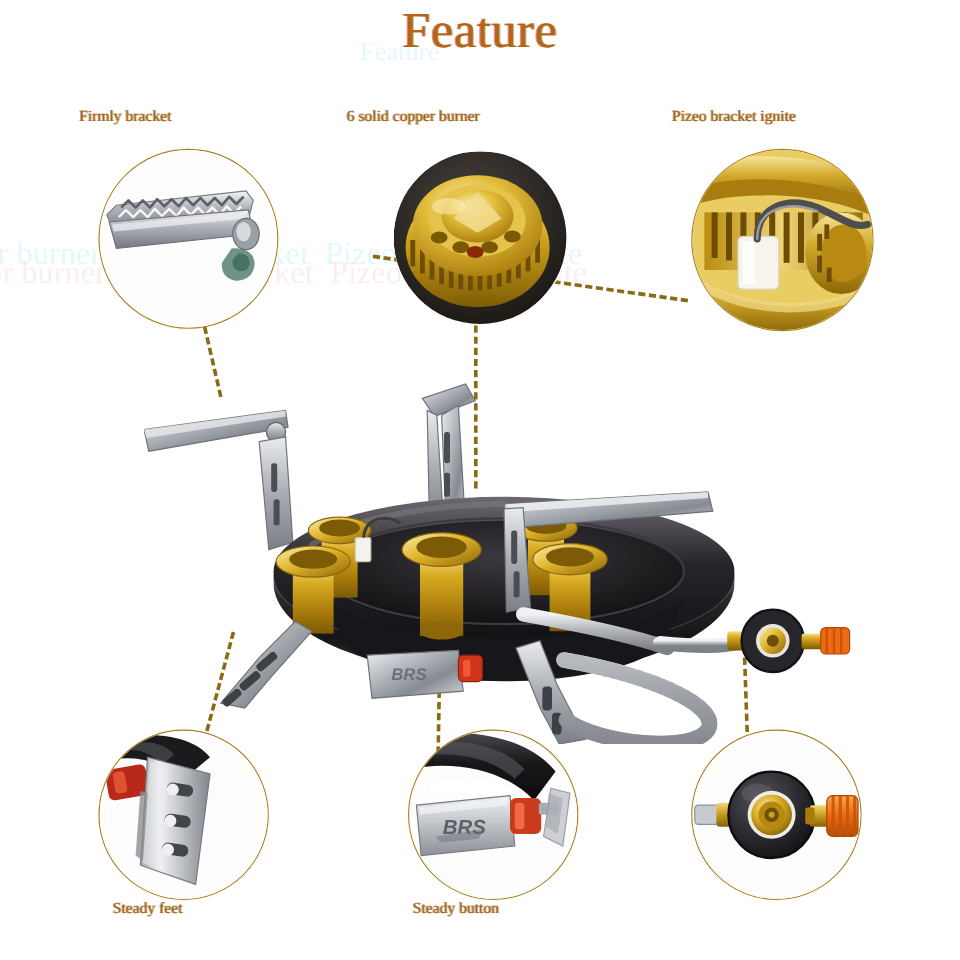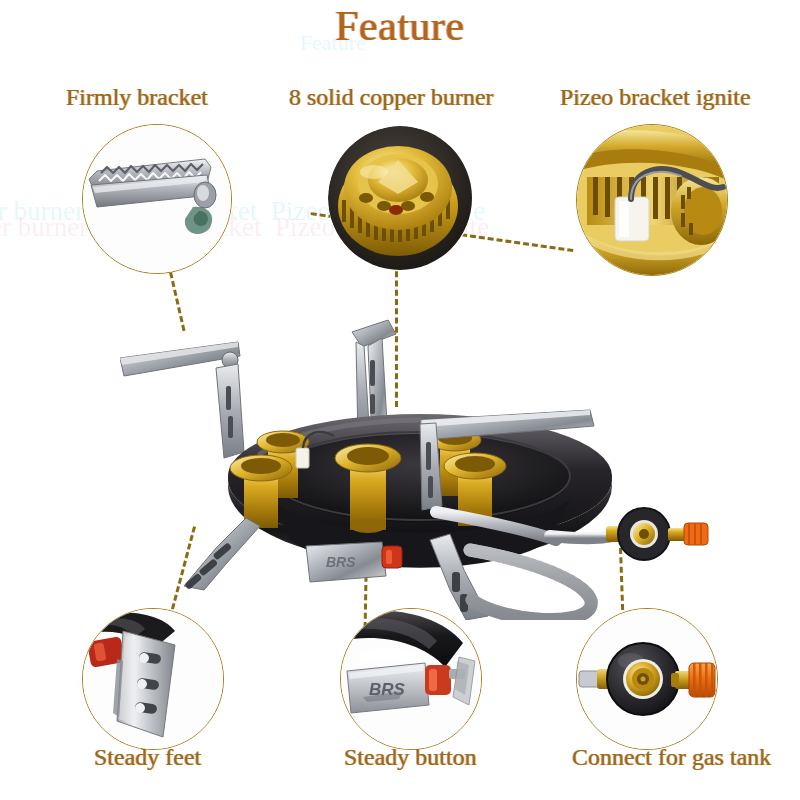--- a/index.html
+++ b/index.html
@@ -26,21 +26,21 @@
     font-size: 42px;
     line-height: 48px;
     color: #b3651a;
     letter-spacing: 0.5px;
     text-shadow: -1px 0 rgba(220,40,20,.55), 1px 0 rgba(120,120,10,.45);
   }
 
   
   .label {
     position: absolute;
-    font-size: 24px;
+    font-size: 13px;
     line-height: 24px;
     color: #9c6a16;
     white-space: nowrap;
     text-shadow: -0.8px 0 rgba(200,60,25,.5), 0.8px 0 rgba(110,115,15,.4);
   }
 
   
   .bubble {
     position: absolute;
     border-radius: 50%;
@@ -278,21 +278,21 @@
       <path d="M10 62 L122 52 L122 57 L12 68 Z" fill="#eceef1" opacity=".75"></path>
 
       <ellipse cx="122" cy="70" rx="11" ry="13" fill="#9ba0a6" stroke="#6a6e74"></ellipse>
       <ellipse cx="120" cy="68" rx="6" ry="8" fill="#d7dade"></ellipse>
 
       <path d="M110 82 C126 80, 134 92, 126 104 C116 114, 100 108, 102 94 Z" fill="#3f6f5e" opacity=".75"></path>
       <path d="M116 86 C124 86, 128 94, 122 100 C114 104, 108 96, 112 90 Z" fill="#2d5a4a" opacity=".6"></path>
     </svg>
   </div>
 
-  <div class="label" style="left:289px; top:85px;">8 solid copper burner</div>
+  <div class="label" style="left:289px; top:85px;">6 solid copper burner</div>
   <div class="bubble" style="left:328px; top:126px; width:145px; height:145px;">
     <svg class="bub-svg" width="145" height="145" viewBox="0 0 145 145">
       <defs>
         <radialGradient id="b2dark" cx="45%" cy="35%" r="75%">
           <stop offset="0%" stop-color="#4a4540"></stop>
           <stop offset="100%" stop-color="#17130f"></stop>
         </radialGradient>
         <radialGradient id="b2cap" cx="42%" cy="32%" r="72%">
           <stop offset="0%" stop-color="#fdf3bc"></stop>
           <stop offset="45%" stop-color="#e3bc3a"></stop>
@@ -513,15 +513,14 @@
 
       <rect x="112" y="54" width="26" height="34" rx="5" fill="url(#b6or)" stroke="#a94404"></rect>
       <g fill="#c2550a" opacity=".85">
         <rect x="116" y="54" width="2.5" height="34"></rect>
         <rect x="122" y="54" width="2.5" height="34"></rect>
         <rect x="128" y="54" width="2.5" height="34"></rect>
         <rect x="134" y="54" width="2.5" height="34"></rect>
       </g>
     </svg>
   </div>
-  <div class="label" style="left:572px; top:745px;">Connect  for gas tank</div>
 
 </div>
 
 </body></html>

